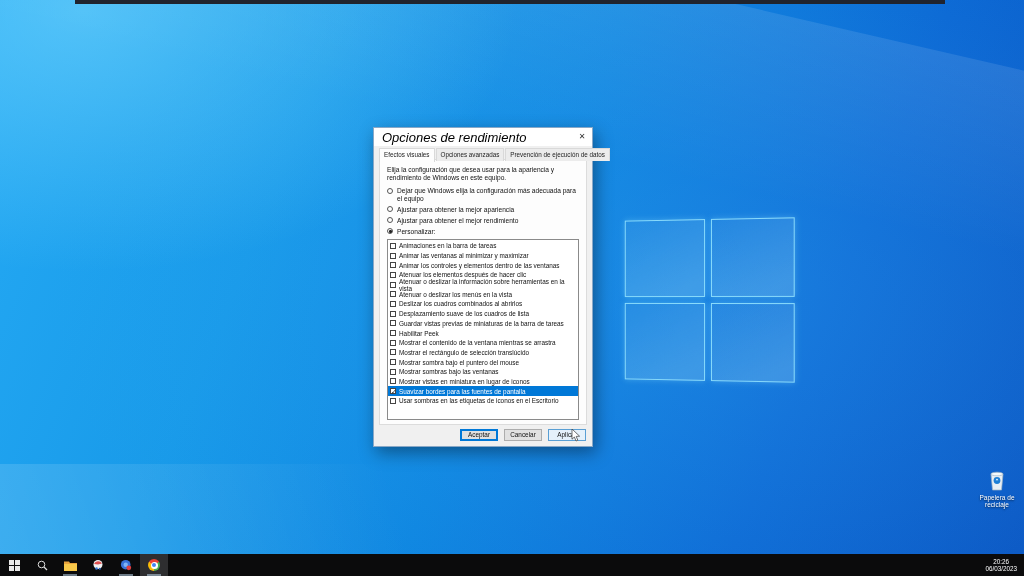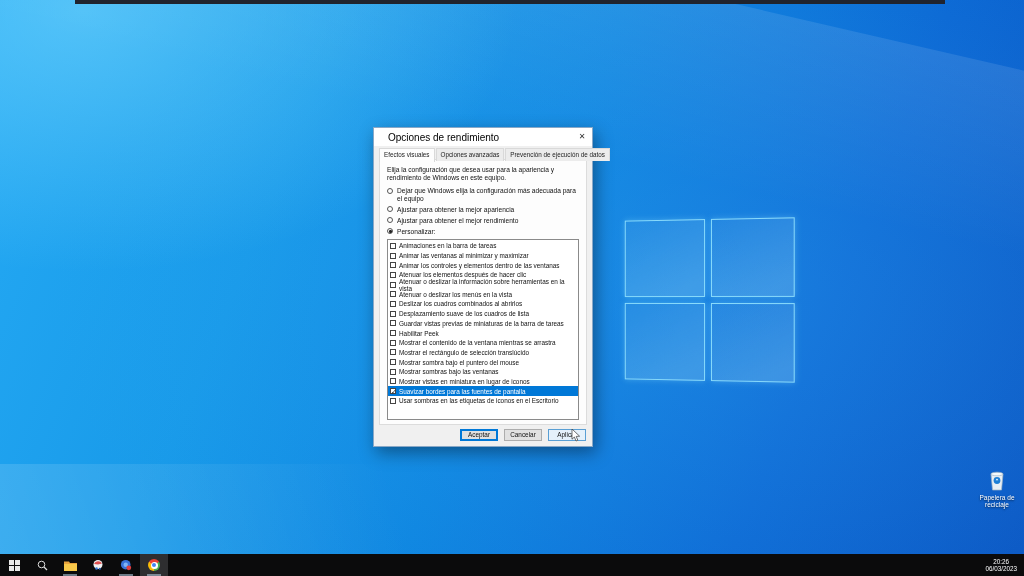--- a/index.html
+++ b/index.html
@@ -34,21 +34,21 @@
   .recycle { position:absolute; left:972px; top:468px; width:50px; text-align:center; }
   .recycle .glyph { display:block; margin:0 auto; }
   .recycle .lbl { margin-top:2px; font-size:6.5px; line-height:7px; color:#fff;
     text-shadow:0 1px 2px rgba(0,0,0,0.65); }
 
   
   .dialog { position:absolute; left:373px; top:127px; width:220px; height:320px;
     background:#f0f0f0; border:1px solid #89a8c7; box-shadow:3px 6px 16px rgba(0,0,0,0.38);
     font-size:6.6px; color:#111; }
   .titlebar { height:18px; background:#fff; display:flex; align-items:center; }
-  .title { flex:1; padding-left:14px; font-size:10px; color:#000; }
+  .title { flex:1; padding-left:8px; font-size:13px; color:#000;font-style:italic; }
   .close-btn { width:20px; height:18px; text-align:center; line-height:18px; font-size:8px; color:#333; cursor:default; }
 
   .tabs { position:absolute; top:20px; left:5px; right:5px; display:flex; z-index:2; }
   .tab { padding:2px 4px 3px; font-size:6.3px; background:#ececec; border:1px solid #d9d9d9;
     border-bottom:none; margin-right:1px; color:#222; white-space:nowrap; }
   .tab.active { background:#fdfdfd; position:relative; z-index:3; margin-bottom:-1px; padding-bottom:4px; }
 
   .page { position:absolute; top:31px; left:5px; right:5px; bottom:21px;
     background:#fdfdfd; border:1px solid #dcdcdc; }
 

